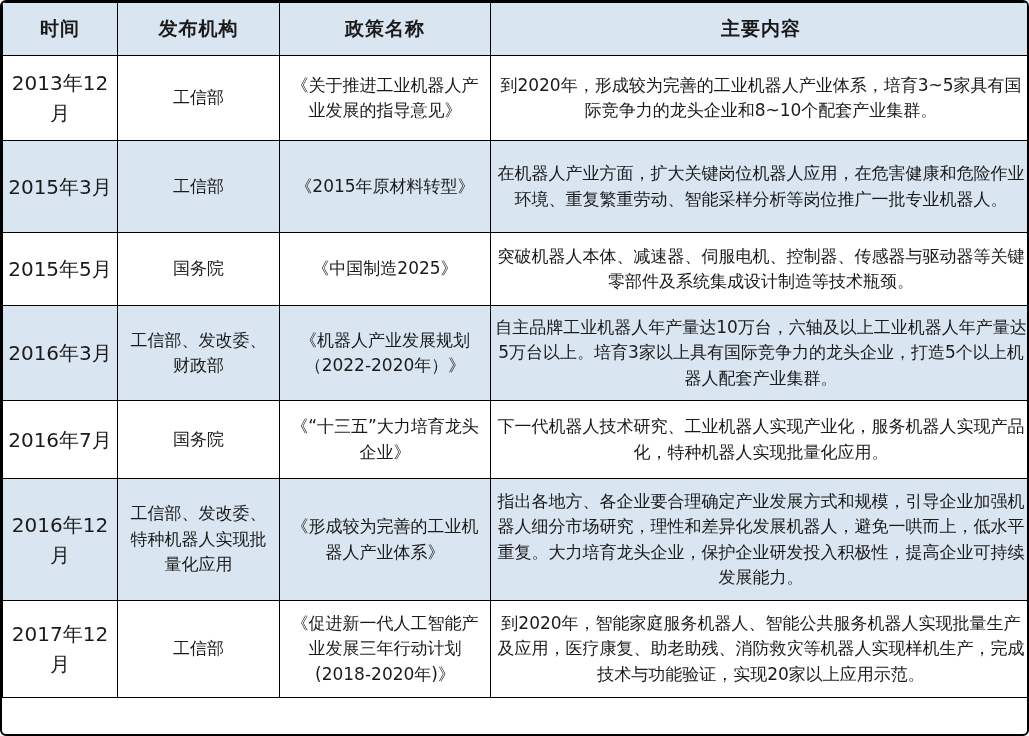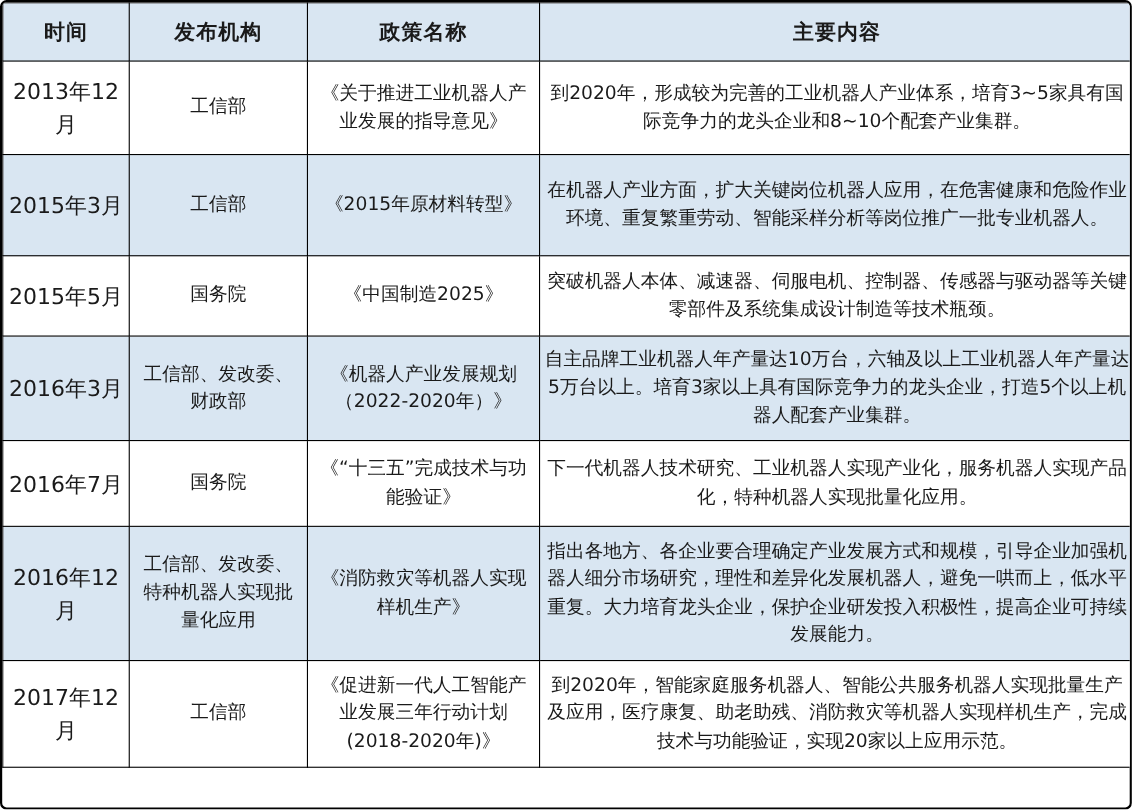--- a/index.html
+++ b/index.html
@@ -108,27 +108,27 @@
       </tr>
       <tr>
         <td class="time">2016年3月</td>
         <td class="agency">工信部、发改委、财政部</td>
         <td class="policy">《机器人产业发展规划（2022-2020年）》</td>
         <td class="main">自主品牌工业机器人年产量达10万台，六轴及以上工业机器人年产量达5万台以上。培育3家以上具有国际竞争力的龙头企业，打造5个以上机器人配套产业集群。</td>
       </tr>
       <tr>
         <td class="time">2016年7月</td>
         <td class="agency">国务院</td>
-        <td class="policy">《“十三五”完成技术与功能验证》</td>
+        <td class="policy">《“十三五”大力培育龙头企业》</td>
         <td class="main">下一代机器人技术研究、工业机器人实现产业化，服务机器人实现产品化，特种机器人实现批量化应用。</td>
       </tr>
       <tr>
         <td class="time">2016年12月</td>
         <td class="agency">工信部、发改委、特种机器人实现批量化应用</td>
-        <td class="policy">《消防救灾等机器人实现样机生产》</td>
+        <td class="policy">《形成较为完善的工业机器人产业体系》</td>
         <td class="main">指出各地方、各企业要合理确定产业发展方式和规模，引导企业加强机器人细分市场研究，理性和差异化发展机器人，避免一哄而上，低水平重复。大力培育龙头企业，保护企业研发投入积极性，提高企业可持续发展能力。</td>
       </tr>
       <tr>
         <td class="time">2017年12月</td>
         <td class="agency">工信部</td>
         <td class="policy">《促进新一代人工智能产业发展三年行动计划(2018-2020年)》</td>
         <td class="main">到2020年，智能家庭服务机器人、智能公共服务机器人实现批量生产及应用，医疗康复、助老助残、消防救灾等机器人实现样机生产，完成技术与功能验证，实现20家以上应用示范。</td>
       </tr>
     </tbody>
   </table>

